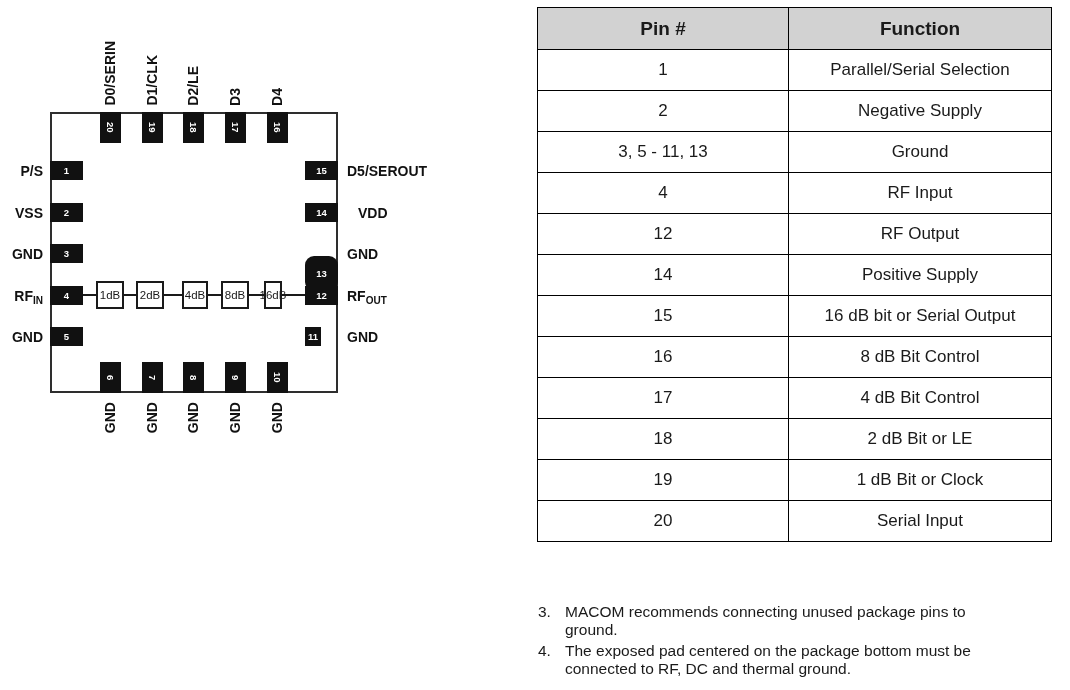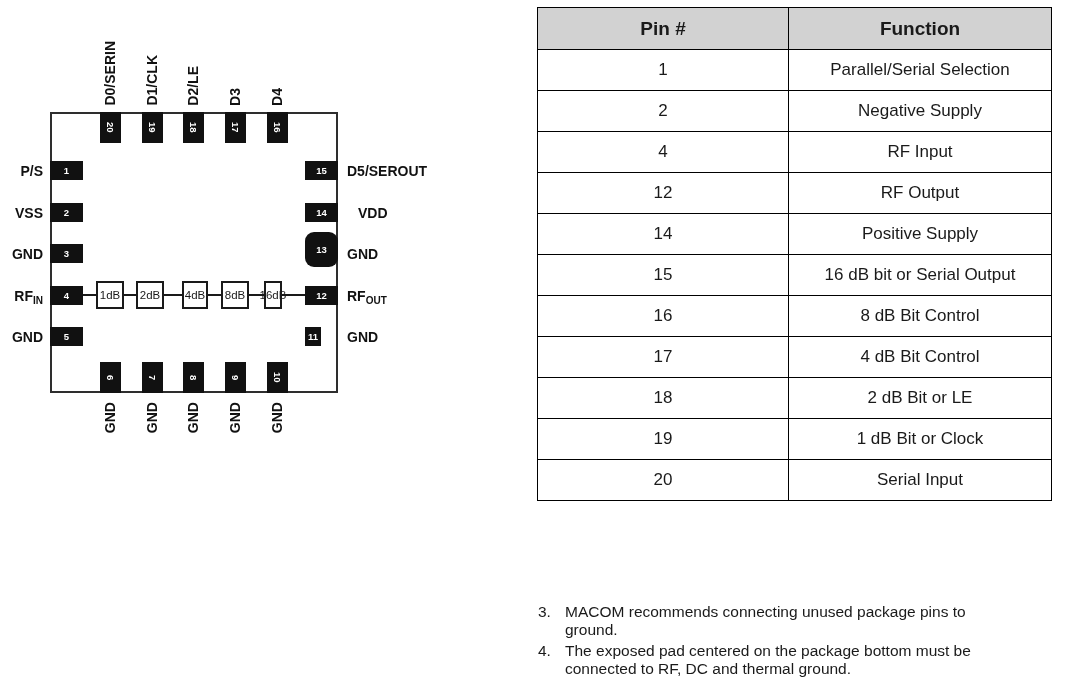--- a/index.html
+++ b/index.html
@@ -122,21 +122,21 @@
         </div>
         <div class="side-label" style="left: 0px; width: 43px; text-align: right; top: 326.5px;">GND</div>
         <div class="pin" style="left: 305px; top: 161px; width: 33px; height: 19px;">
           <span class="num">15</span>
         </div>
         <div class="side-label" style="left: 347px; text-align: left; top: 160.5px;">D5/SEROUT</div>
         <div class="pin" style="left: 305px; top: 203px; width: 33px; height: 19px;">
           <span class="num">14</span>
         </div>
         <div class="side-label" style="left: 358px; text-align: left; top: 202.5px;">VDD</div>
-        <div class="pin" style="left: 305px; top: 232px; width: 33px; height: 35px; border-radius: 9px;">
+        <div class="pin" style="left: 305px; top: 256px; width: 33px; height: 35px; border-radius: 9px;">
           <span class="num">13</span>
         </div>
         <div class="side-label" style="left: 347px; text-align: left; top: 243.5px;">GND</div>
         <div class="pin" style="left: 305px; top: 286px; width: 33px; height: 19px;">
           <span class="num">12</span>
         </div>
         <div class="side-label" style="left: 347px; text-align: left; top: 285.5px;">RF<sub>OUT</sub></div>
         <div class="pin" style="left: 305px; top: 327px; width: 16px; height: 19px;">
           <span class="num">11</span>
         </div>
@@ -157,20 +157,24 @@
       </tr>
     </thead>
     <tbody id="table-body">
         <tr>
           <td class="col-pin">1</td>
           <td>Parallel/Serial Selection</td>
         </tr>
         <tr>
           <td class="col-pin">2</td>
           <td>Negative Supply</td>
+        </tr>
+        <tr>
+          <td class="col-pin">3, 5 - 11, 13</td>
+          <td>Ground</td>
         </tr>
         <tr>
           <td class="col-pin">4</td>
           <td>RF Input</td>
         </tr>
         <tr>
           <td class="col-pin">12</td>
           <td>RF Output</td>
         </tr>
         <tr>

